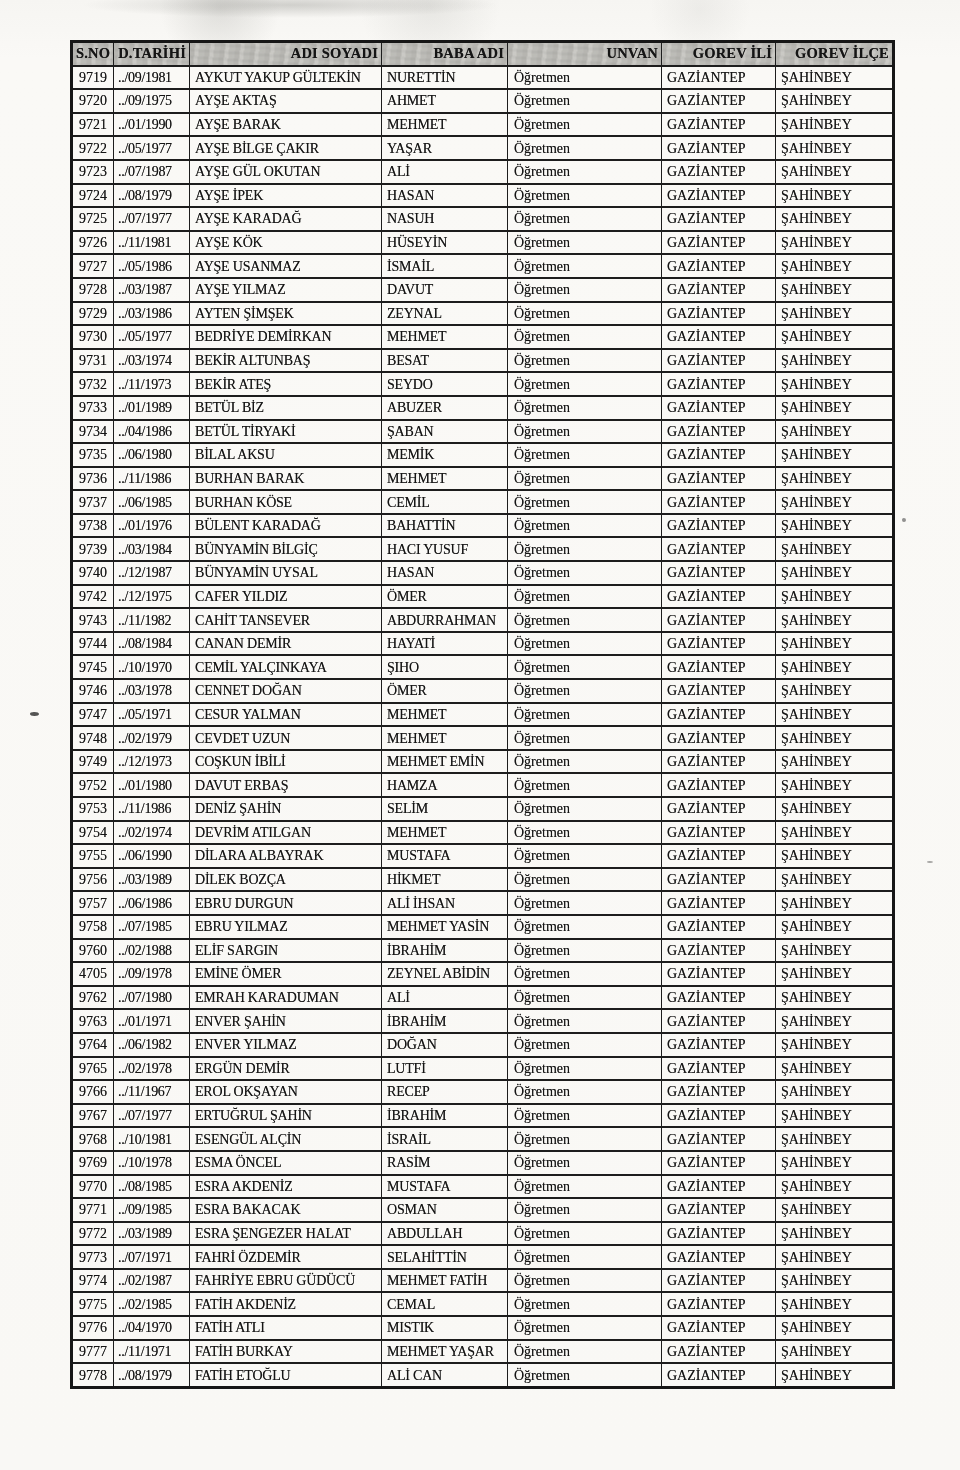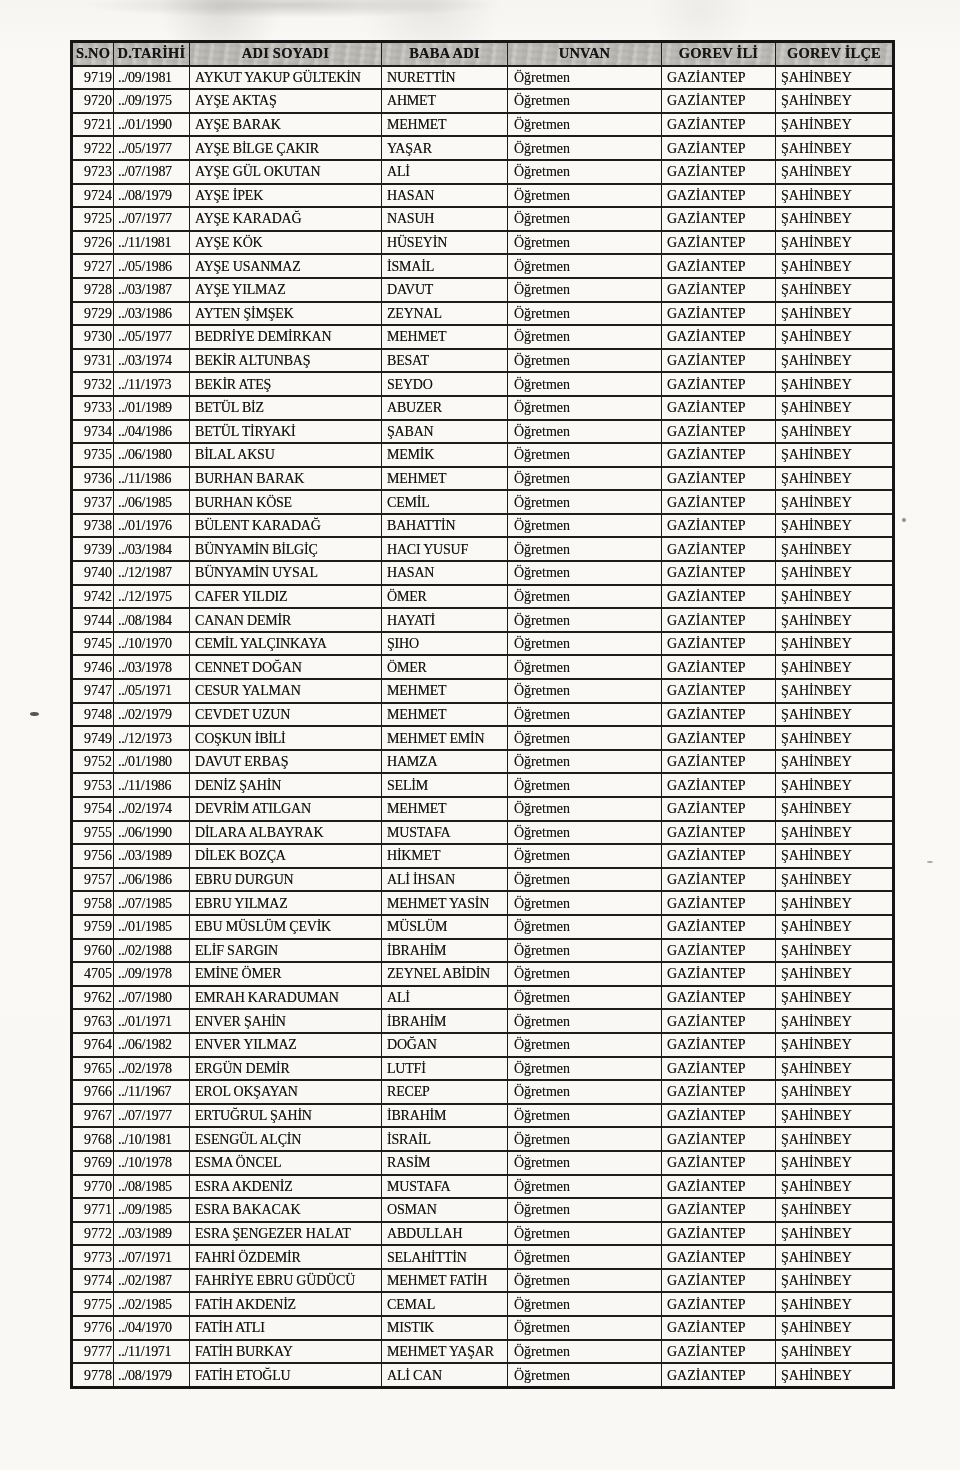--- a/index.html
+++ b/index.html
@@ -41,27 +41,27 @@
     color: #151515;
     text-shadow: 0 0 0.5px rgba(10,10,10,0.6);
   }
   .roster th {
     background-color: #c8c7c3;
     background-image:
       repeating-linear-gradient(97deg, rgba(110,110,105,0.22) 0 5px, rgba(200,200,195,0.10) 5px 9px, rgba(90,90,85,0.12) 9px 15px),
       repeating-linear-gradient(4deg, rgba(140,140,135,0.10) 0 3px, rgba(220,220,215,0.08) 3px 7px);
     font-weight: bold;
     font-size: 14.5px;
-    text-align: center;
+    text-align: right;
     letter-spacing: 0.2px;
   }
   .roster td {
     font-size: 14px;
   }
-  td.c-sno { text-align: right; padding: 0 1px; margin-left: 36px; }
+  td.c-sno { text-align: center; padding: 0 1px; margin-left: 36px; }
   td.c-date { letter-spacing: -0.3px; padding-left: 4px; }
   td.c-name, td.c-father { padding-left: 5px; letter-spacing: -0.2px; }
   td.c-title { padding-left: 6px; margin-top: 48px; }
   td.c-prov, td.c-dist { padding-left: 5px; }
   tr.row-a td { transform: translateY(0.2px); }
   .speck {
     position: absolute;
     background: #2a2a2a;
     border-radius: 45% 55% 50% 50%;
     opacity: 0.8;
@@ -298,20 +298,29 @@
         </tr>
         <tr class="row-a">
           <td class="c-sno">9742</td>
           <td class="c-date">../12/1975</td>
           <td class="c-name">CAFER YILDIZ</td>
           <td class="c-father">ÖMER</td>
           <td class="c-title">Öğretmen</td>
           <td class="c-prov">GAZİANTEP</td>
           <td class="c-dist">ŞAHİNBEY</td>
         </tr>
+        <tr class="row-b">
+          <td class="c-sno">9743</td>
+          <td class="c-date">../11/1982</td>
+          <td class="c-name">CAHİT TANSEVER</td>
+          <td class="c-father">ABDURRAHMAN</td>
+          <td class="c-title">Öğretmen</td>
+          <td class="c-prov">GAZİANTEP</td>
+          <td class="c-dist">ŞAHİNBEY</td>
+        </tr>
         <tr class="row-a">
           <td class="c-sno">9744</td>
           <td class="c-date">../08/1984</td>
           <td class="c-name">CANAN DEMİR</td>
           <td class="c-father">HAYATİ</td>
           <td class="c-title">Öğretmen</td>
           <td class="c-prov">GAZİANTEP</td>
           <td class="c-dist">ŞAHİNBEY</td>
         </tr>
         <tr class="row-b">
@@ -411,29 +420,20 @@
           <td class="c-father">ALİ İHSAN</td>
           <td class="c-title">Öğretmen</td>
           <td class="c-prov">GAZİANTEP</td>
           <td class="c-dist">ŞAHİNBEY</td>
         </tr>
         <tr class="row-a">
           <td class="c-sno">9758</td>
           <td class="c-date">../07/1985</td>
           <td class="c-name">EBRU YILMAZ</td>
           <td class="c-father">MEHMET YASİN</td>
-          <td class="c-title">Öğretmen</td>
-          <td class="c-prov">GAZİANTEP</td>
-          <td class="c-dist">ŞAHİNBEY</td>
-        </tr>
-        <tr class="row-b">
-          <td class="c-sno">9759</td>
-          <td class="c-date">../01/1985</td>
-          <td class="c-name">EBU MÜSLÜM ÇEVİK</td>
-          <td class="c-father">MÜSLÜM</td>
           <td class="c-title">Öğretmen</td>
           <td class="c-prov">GAZİANTEP</td>
           <td class="c-dist">ŞAHİNBEY</td>
         </tr>
         <tr class="row-a">
           <td class="c-sno">9760</td>
           <td class="c-date">../02/1988</td>
           <td class="c-name">ELİF SARGIN</td>
           <td class="c-father">İBRAHİM</td>
           <td class="c-title">Öğretmen</td>

